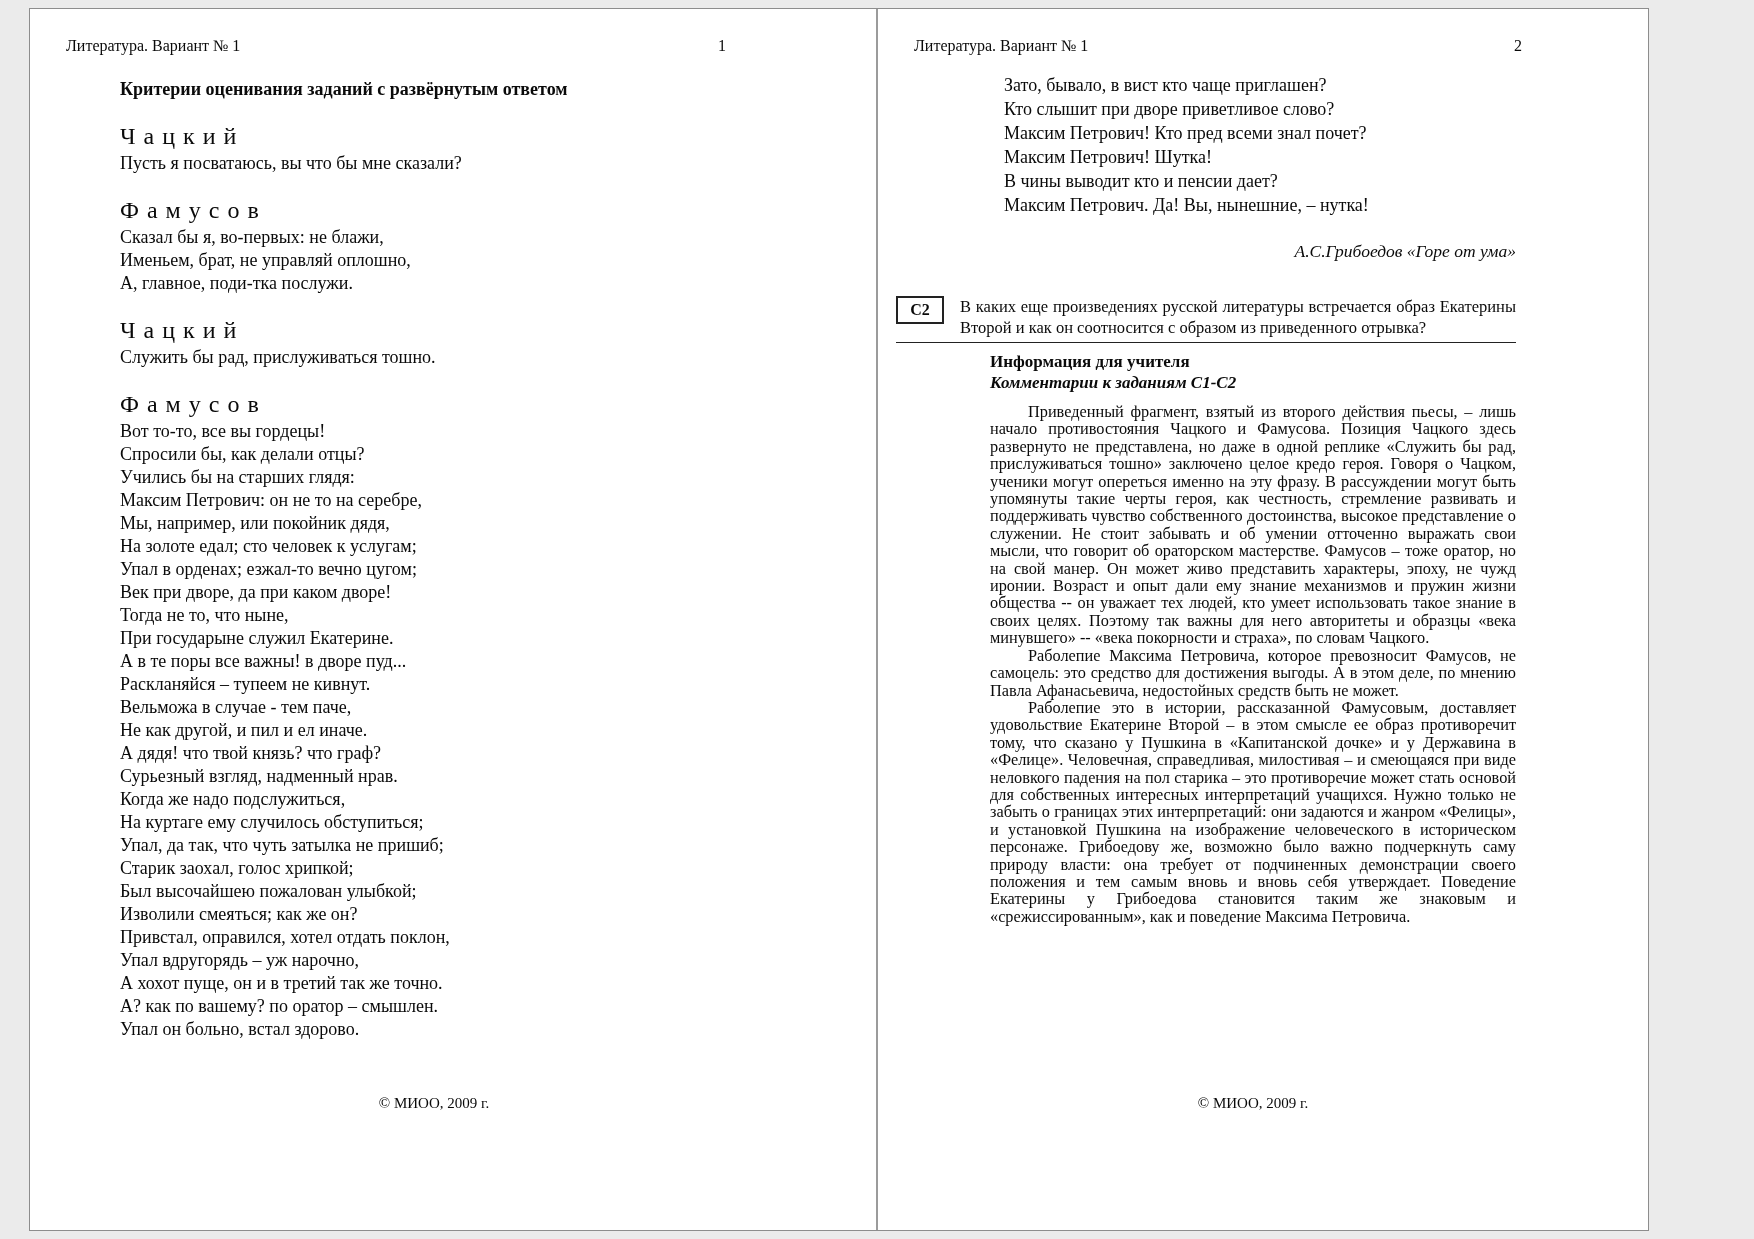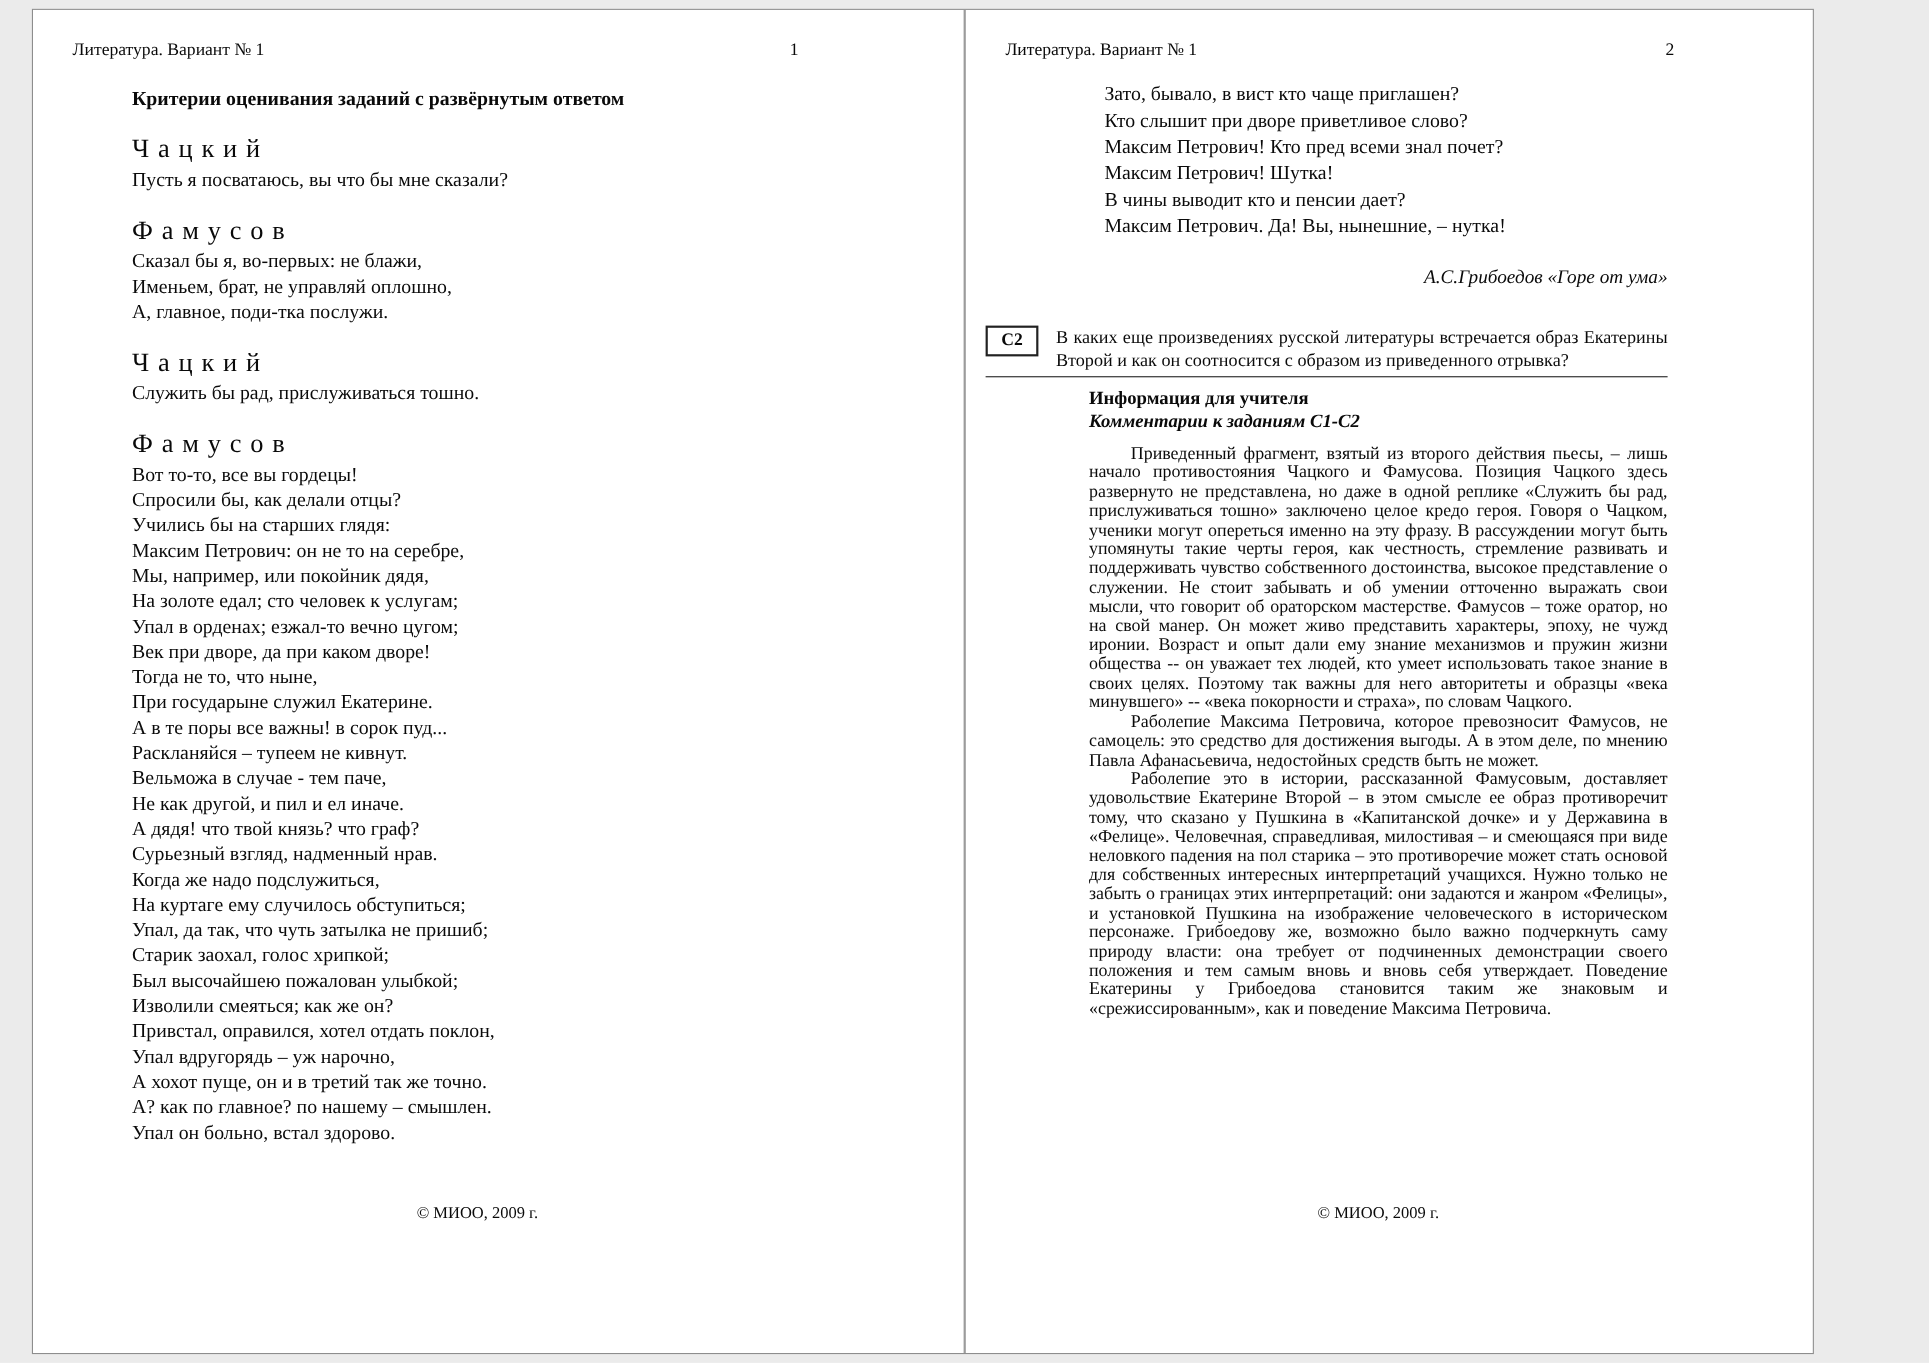--- a/index.html
+++ b/index.html
@@ -105,36 +105,36 @@
             <div class="pline">Вот то-то, все вы гордецы!</div>
             <div class="pline">Спросили бы, как делали отцы?</div>
             <div class="pline">Учились бы на старших глядя:</div>
             <div class="pline">Максим Петрович: он не то на серебре,</div>
             <div class="pline">Мы, например, или покойник дядя,</div>
             <div class="pline">На золоте едал; сто человек к услугам;</div>
             <div class="pline">Упал в орденах; езжал-то вечно цугом;</div>
             <div class="pline">Век при дворе, да при каком дворе!</div>
             <div class="pline">Тогда не то, что ныне,</div>
             <div class="pline">При государыне служил Екатерине.</div>
-            <div class="pline">А в те поры все важны! в сорок пуд...</div>
+            <div class="pline">А в те поры все важны! в дворе пуд...</div>
             <div class="pline">Раскланяйся – тупеем не кивнут.</div>
             <div class="pline">Вельможа в случае - тем паче,</div>
             <div class="pline">Не как другой, и пил и ел иначе.</div>
             <div class="pline">А дядя! что твой князь? что граф?</div>
             <div class="pline">Сурьезный взгляд, надменный нрав.</div>
             <div class="pline">Когда же надо подслужиться,</div>
             <div class="pline">На куртаге ему случилось обступиться;</div>
             <div class="pline">Упал, да так, что чуть затылка не пришиб;</div>
             <div class="pline">Старик заохал, голос хрипкой;</div>
             <div class="pline">Был высочайшею пожалован улыбкой;</div>
             <div class="pline">Изволили смеяться; как же он?</div>
             <div class="pline">Привстал, оправился, хотел отдать поклон,</div>
             <div class="pline">Упал вдругорядь – уж нарочно,</div>
             <div class="pline">А хохот пуще, он и в третий так же точно.</div>
-            <div class="pline">А? как по главное? по нашему – смышлен.</div>
+            <div class="pline">А? как по вашему? по оратор – смышлен.</div>
             <div class="pline">Упал он больно, встал здорово.</div>
           </div>
       </div>
     </div>
 
     <div class="footer footer-l">© МИОО, 2009 г.</div>
   </div>
 
   <div class="divider"></div>
 

